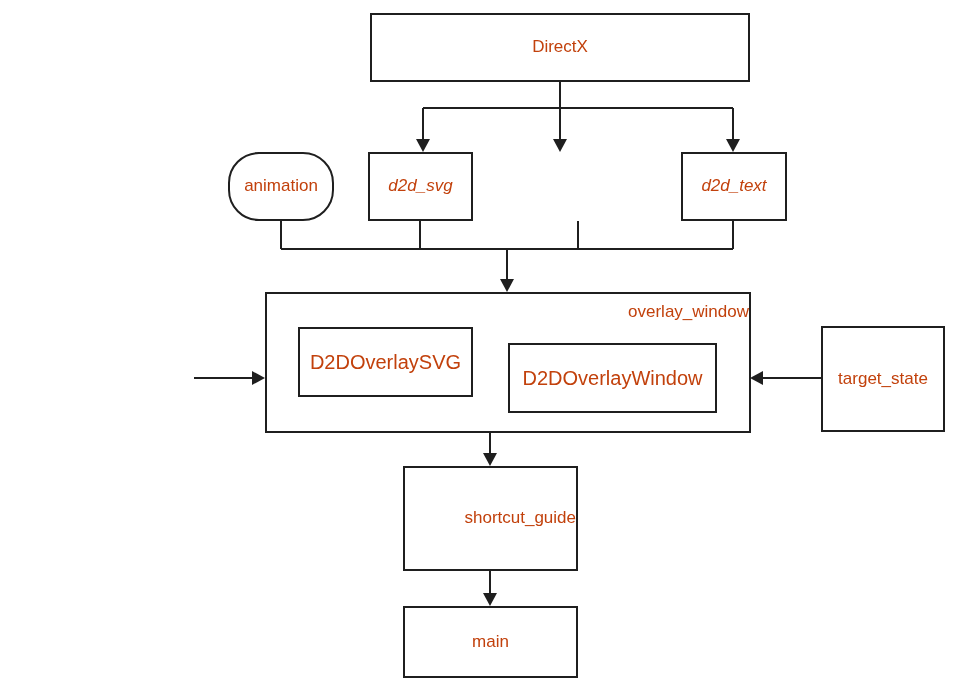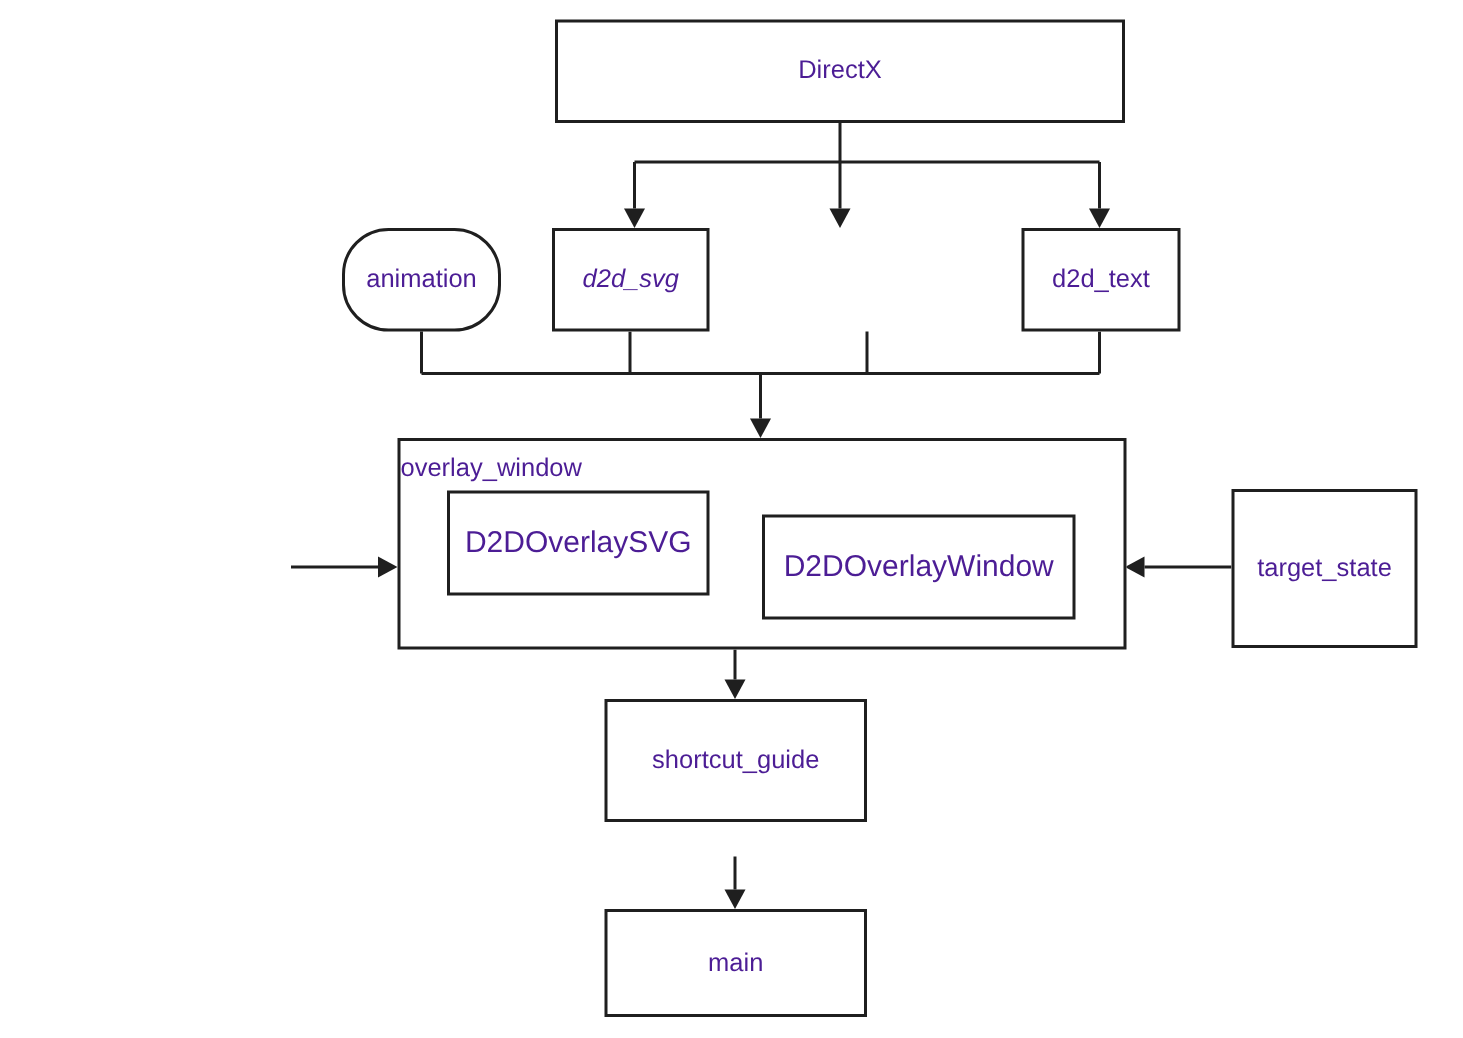--- a/index.html
+++ b/index.html
@@ -6,21 +6,21 @@
     margin: 0;
     padding: 0;
     background: #ffffff;
   }
   .canvas {
     position: relative;
     width: 975px;
     height: 692px;
     background: #ffffff;
     font-family: "Liberation Sans", sans-serif;
-    color: #4c1d95;
+    color: #c2410c;
     overflow: hidden;
   }
   .connectors {
     position: absolute;
     left: 0;
     top: 0;
     width: 975px;
     height: 692px;
   }
   .node {
@@ -39,46 +39,46 @@
     position: absolute;
     box-sizing: border-box;
     border: 2px solid #1f1f1f;
     background: #ffffff;
   }
   .group-title {
     position: absolute;
     left: 0;
     right: 0;
     top: 8px;
-    text-align: left;
+    text-align: right;
     font-size: 17px;
   }
   .inner-node {
     position: absolute;
     box-sizing: border-box;
     border: 2px solid #1f1f1f;
     background: #ffffff;
     display: flex;
     align-items: center;
     justify-content: center;
     font-size: 20px;
     text-align: center;
   }
   
   .n-directx           { left: 370px; top: 13px;  width: 380px; height: 69px; }
   .n-animation         { left: 228px; top: 152px; width: 106px; height: 69px; border-radius: 31px; }
   .n-d2d-svg           { left: 368px; top: 152px; width: 105px; height: 69px; font-style: italic; }
   .n-d2d-window        { left: 507px; top: 152px; width: 141px; height: 69px; }
-  .n-d2d-text          { left: 681px; top: 152px; width: 106px; height: 69px; }
+  .n-d2d-text          { left: 681px; top: 152px; width: 106px; height: 69px; font-style: italic; }
   .n-overlay           { left: 265px; top: 292px; width: 486px; height: 141px; }
   .n-overlay-svg       { left: 31px;  top: 33px;  width: 175px; height: 70px; }
   .n-overlay-window    { left: 241px; top: 49px;  width: 209px; height: 70px; }
   .n-tasklist          { left: 20px;  top: 326px; width: 174px; height: 105px; }
   .n-target-state      { left: 821px; top: 326px; width: 124px; height: 106px; }
-  .n-shortcut-guide    { left: 403px; top: 466px; width: 175px; height: 82px; }
+  .n-shortcut-guide    { left: 403px; top: 466px; width: 175px; height: 105px; justify-content: flex-end; }
   .n-main              { left: 403px; top: 606px; width: 175px; height: 72px; }
 </style>
 </head>
 <body>
 
 <div class="canvas">
 
   <svg class="connectors" viewBox="0 0 975 692" xmlns="http://www.w3.org/2000/svg" fill="none" stroke="#1f1f1f" stroke-width="2">
 
     <g>

